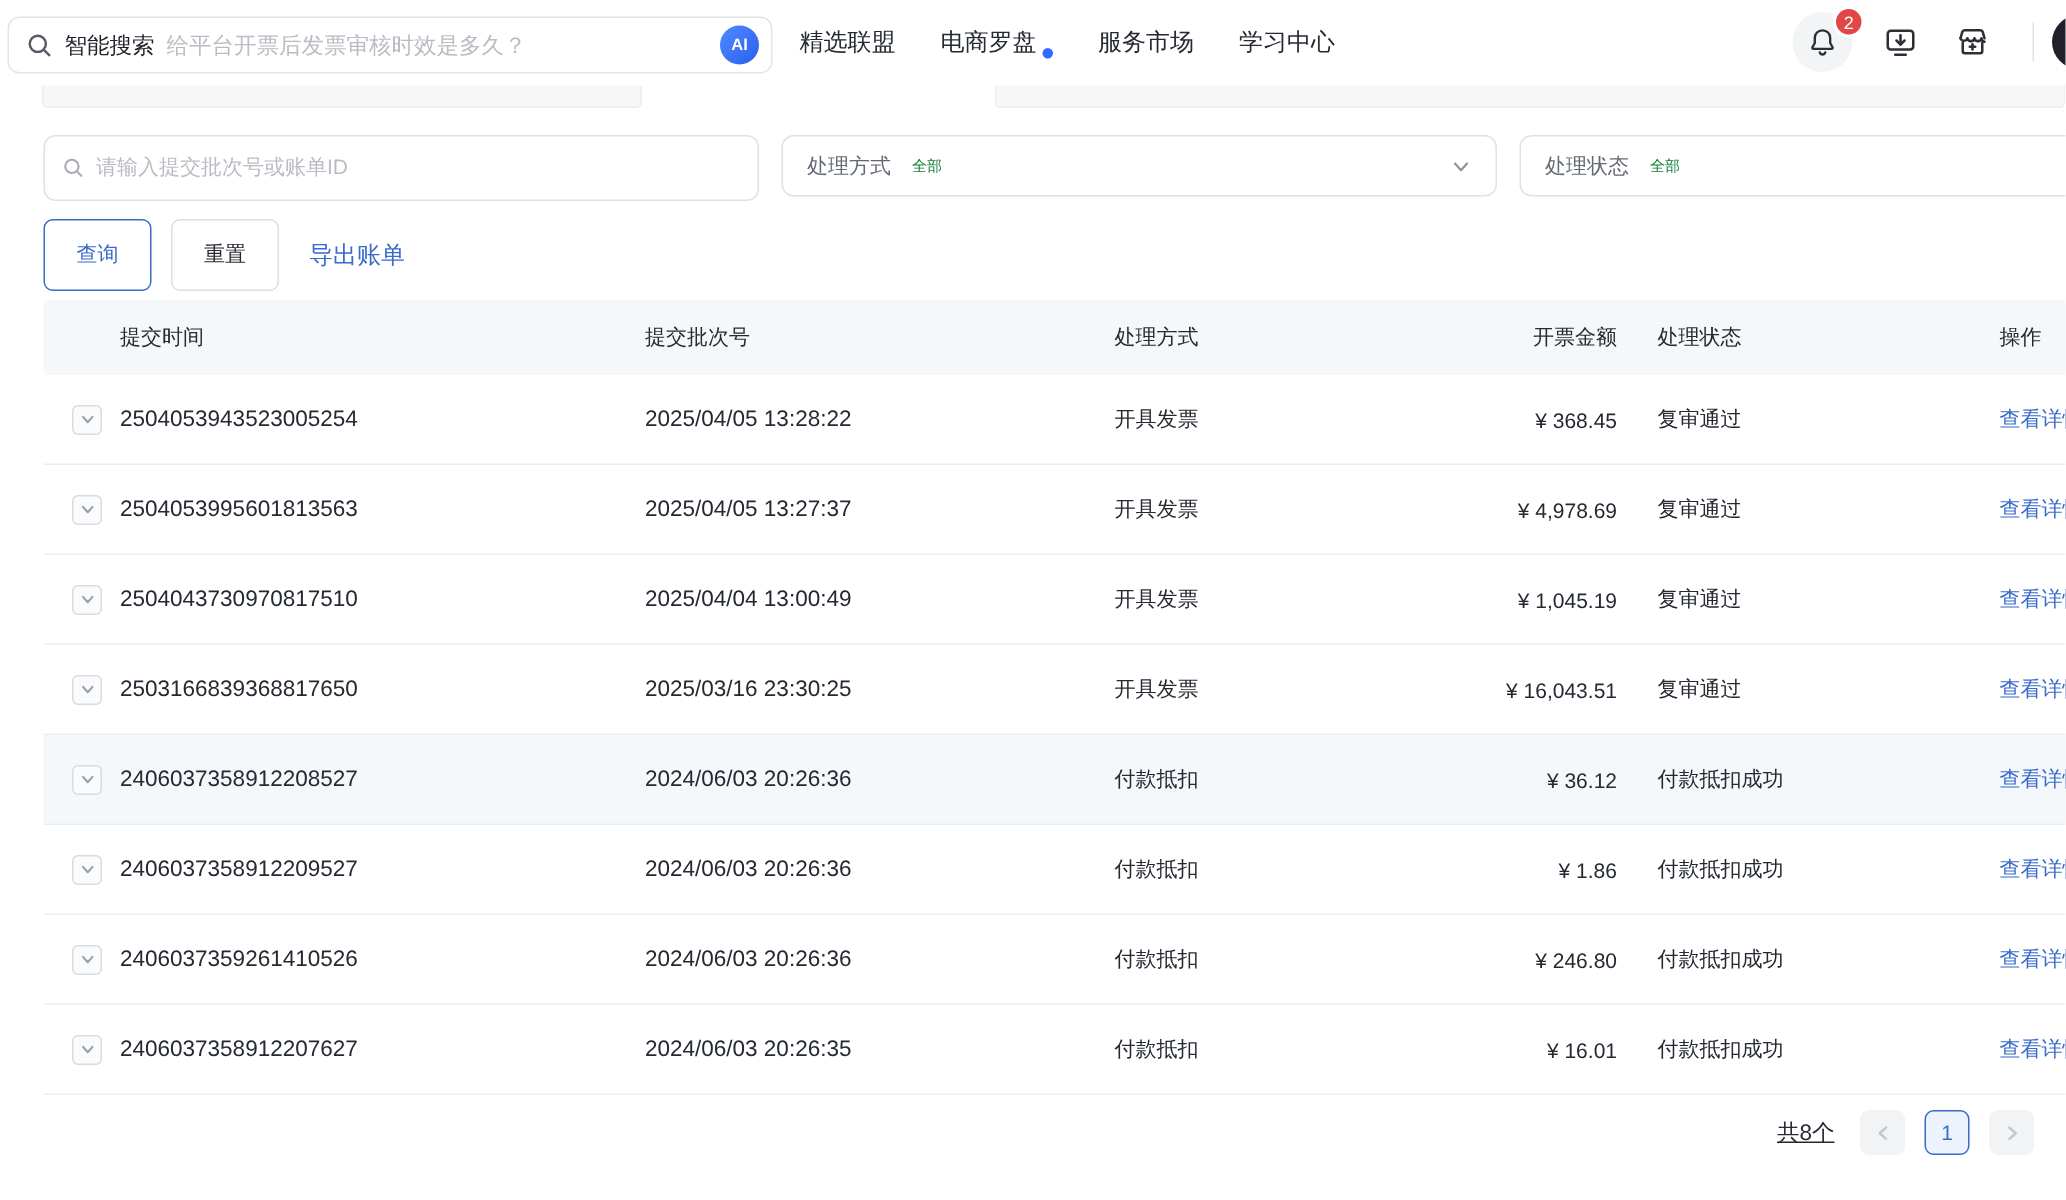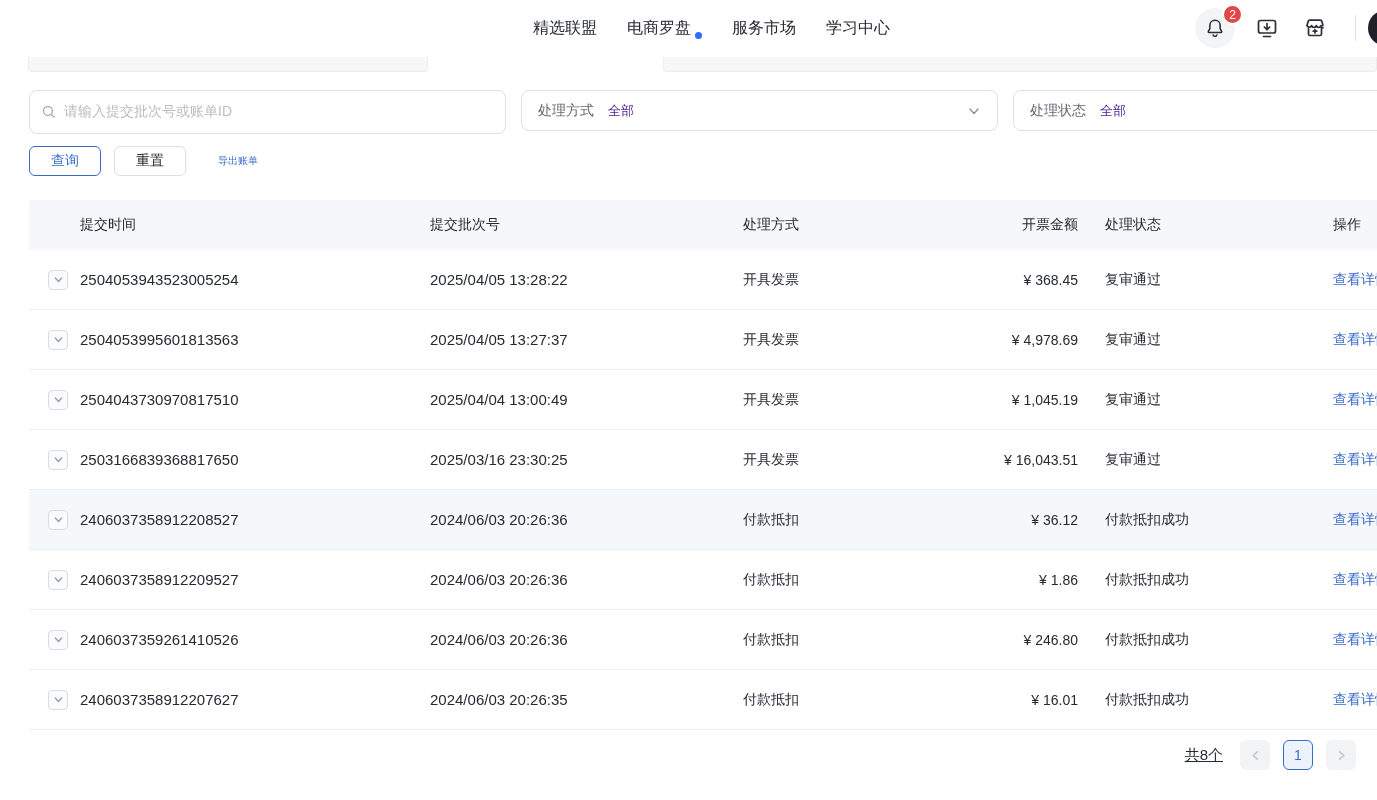--- a/index.html
+++ b/index.html
@@ -41,29 +41,29 @@
 
   
   .filters { position:absolute; top:90px; left:29px; display:flex; gap:15px; }
   .input-box { width:477px; height:44px; border:1px solid #e0e1e5; border-radius:8px;
     display:flex; align-items:center; padding:0 12px; gap:8px; background:#fff; }
   .input-ph { font-size:14px; color:#b9bcc2; white-space:nowrap; }
   .select-box { height:41px; border:1px solid #e0e1e5; border-radius:8px; display:flex;
     align-items:center; padding:0 16px; background:#fff; cursor:pointer; }
   .select-1 { width:477px; } .select-2 { width:420px; }
   .select-label { font-size:14px; color:#646a73; margin-right:14px; white-space:nowrap; }
-  .select-value { font-size:13px; color:#4c1d95; flex:1; white-space:nowrap; }
+  .select-value { font-size:10px; color:#15803d; flex:1; white-space:nowrap; }
 
   
   .btn-row { position:absolute; top:146px; left:29px; display:flex; align-items:center; }
-  .btn { height:30px; width:72px; border-radius:6px; font-size:14px; display:flex;
+  .btn { height:48px; width:72px; border-radius:6px; font-size:14px; display:flex;
     align-items:center; justify-content:center; background:#fff; cursor:pointer; }
   .btn-query { border:1px solid #3a6bc9; color:#3a6bc9; }
   .btn-reset { border:1px solid #dcdee2; color:#252931; margin-left:13px; }
-  .link-export { color:#3a6bc9; font-size:10px; margin-left:24px; padding:0 8px; cursor:pointer; white-space:nowrap; }
+  .link-export { color:#3a6bc9; font-size:16px; margin-left:12px; padding:0 8px; cursor:pointer; white-space:nowrap; }
 
   
   .table { position:absolute; top:200px; left:29px; width:1421px; }
   .thead, .trow { display:grid; grid-template-columns:51px 350px 313px 200px 135px 255px 117px;
     align-items:center; }
   .thead { height:50px; background:#f5f7fa; font-size:14px; color:#252931; border-radius:2px; }
   .trow { height:60px; border-bottom:1px solid #edeef1; background:#fff; }
   .trow.hl { background:#f5f8fb; }
   .c-amount { text-align:right; }
   .c-status { padding-left:27px; }
@@ -83,20 +83,31 @@
   .pg-disabled { background:#f2f3f5; color:#c3c7cd; }
   .pg-current { border:1px solid #3a6bc9; color:#3a6bc9; background:#edf3fd; font-size:14px; cursor:pointer; }
   svg { display:block; }
 </style>
 </head>
 <body>
 
 <div class="stage">
 
   <div class="topbar">
+    <div class="search-box">
+      <span class="mag">
+        <svg width="17" height="17" viewBox="0 0 17 17" fill="none" stroke="#565a62" stroke-width="1.6">
+          <circle cx="7.2" cy="7.2" r="5.4"></circle>
+            <line x1="11.4" y1="11.4" x2="15.3" y2="15.3"></line>
+        </svg>
+      </span>
+      <span class="search-label">智能搜索</span>
+      <span class="search-ph">给平台开票后发票审核时效是多久？</span>
+      <span class="ai-badge">AI</span>
+    </div>
 
     <div class="nav">
       <span class="nav-item">
         <span>精选联盟</span>
       </span>
       <span class="nav-item">
         <span>电商罗盘</span>
         <span class="nav-dot"></span>
       </span>
       <span class="nav-item">

